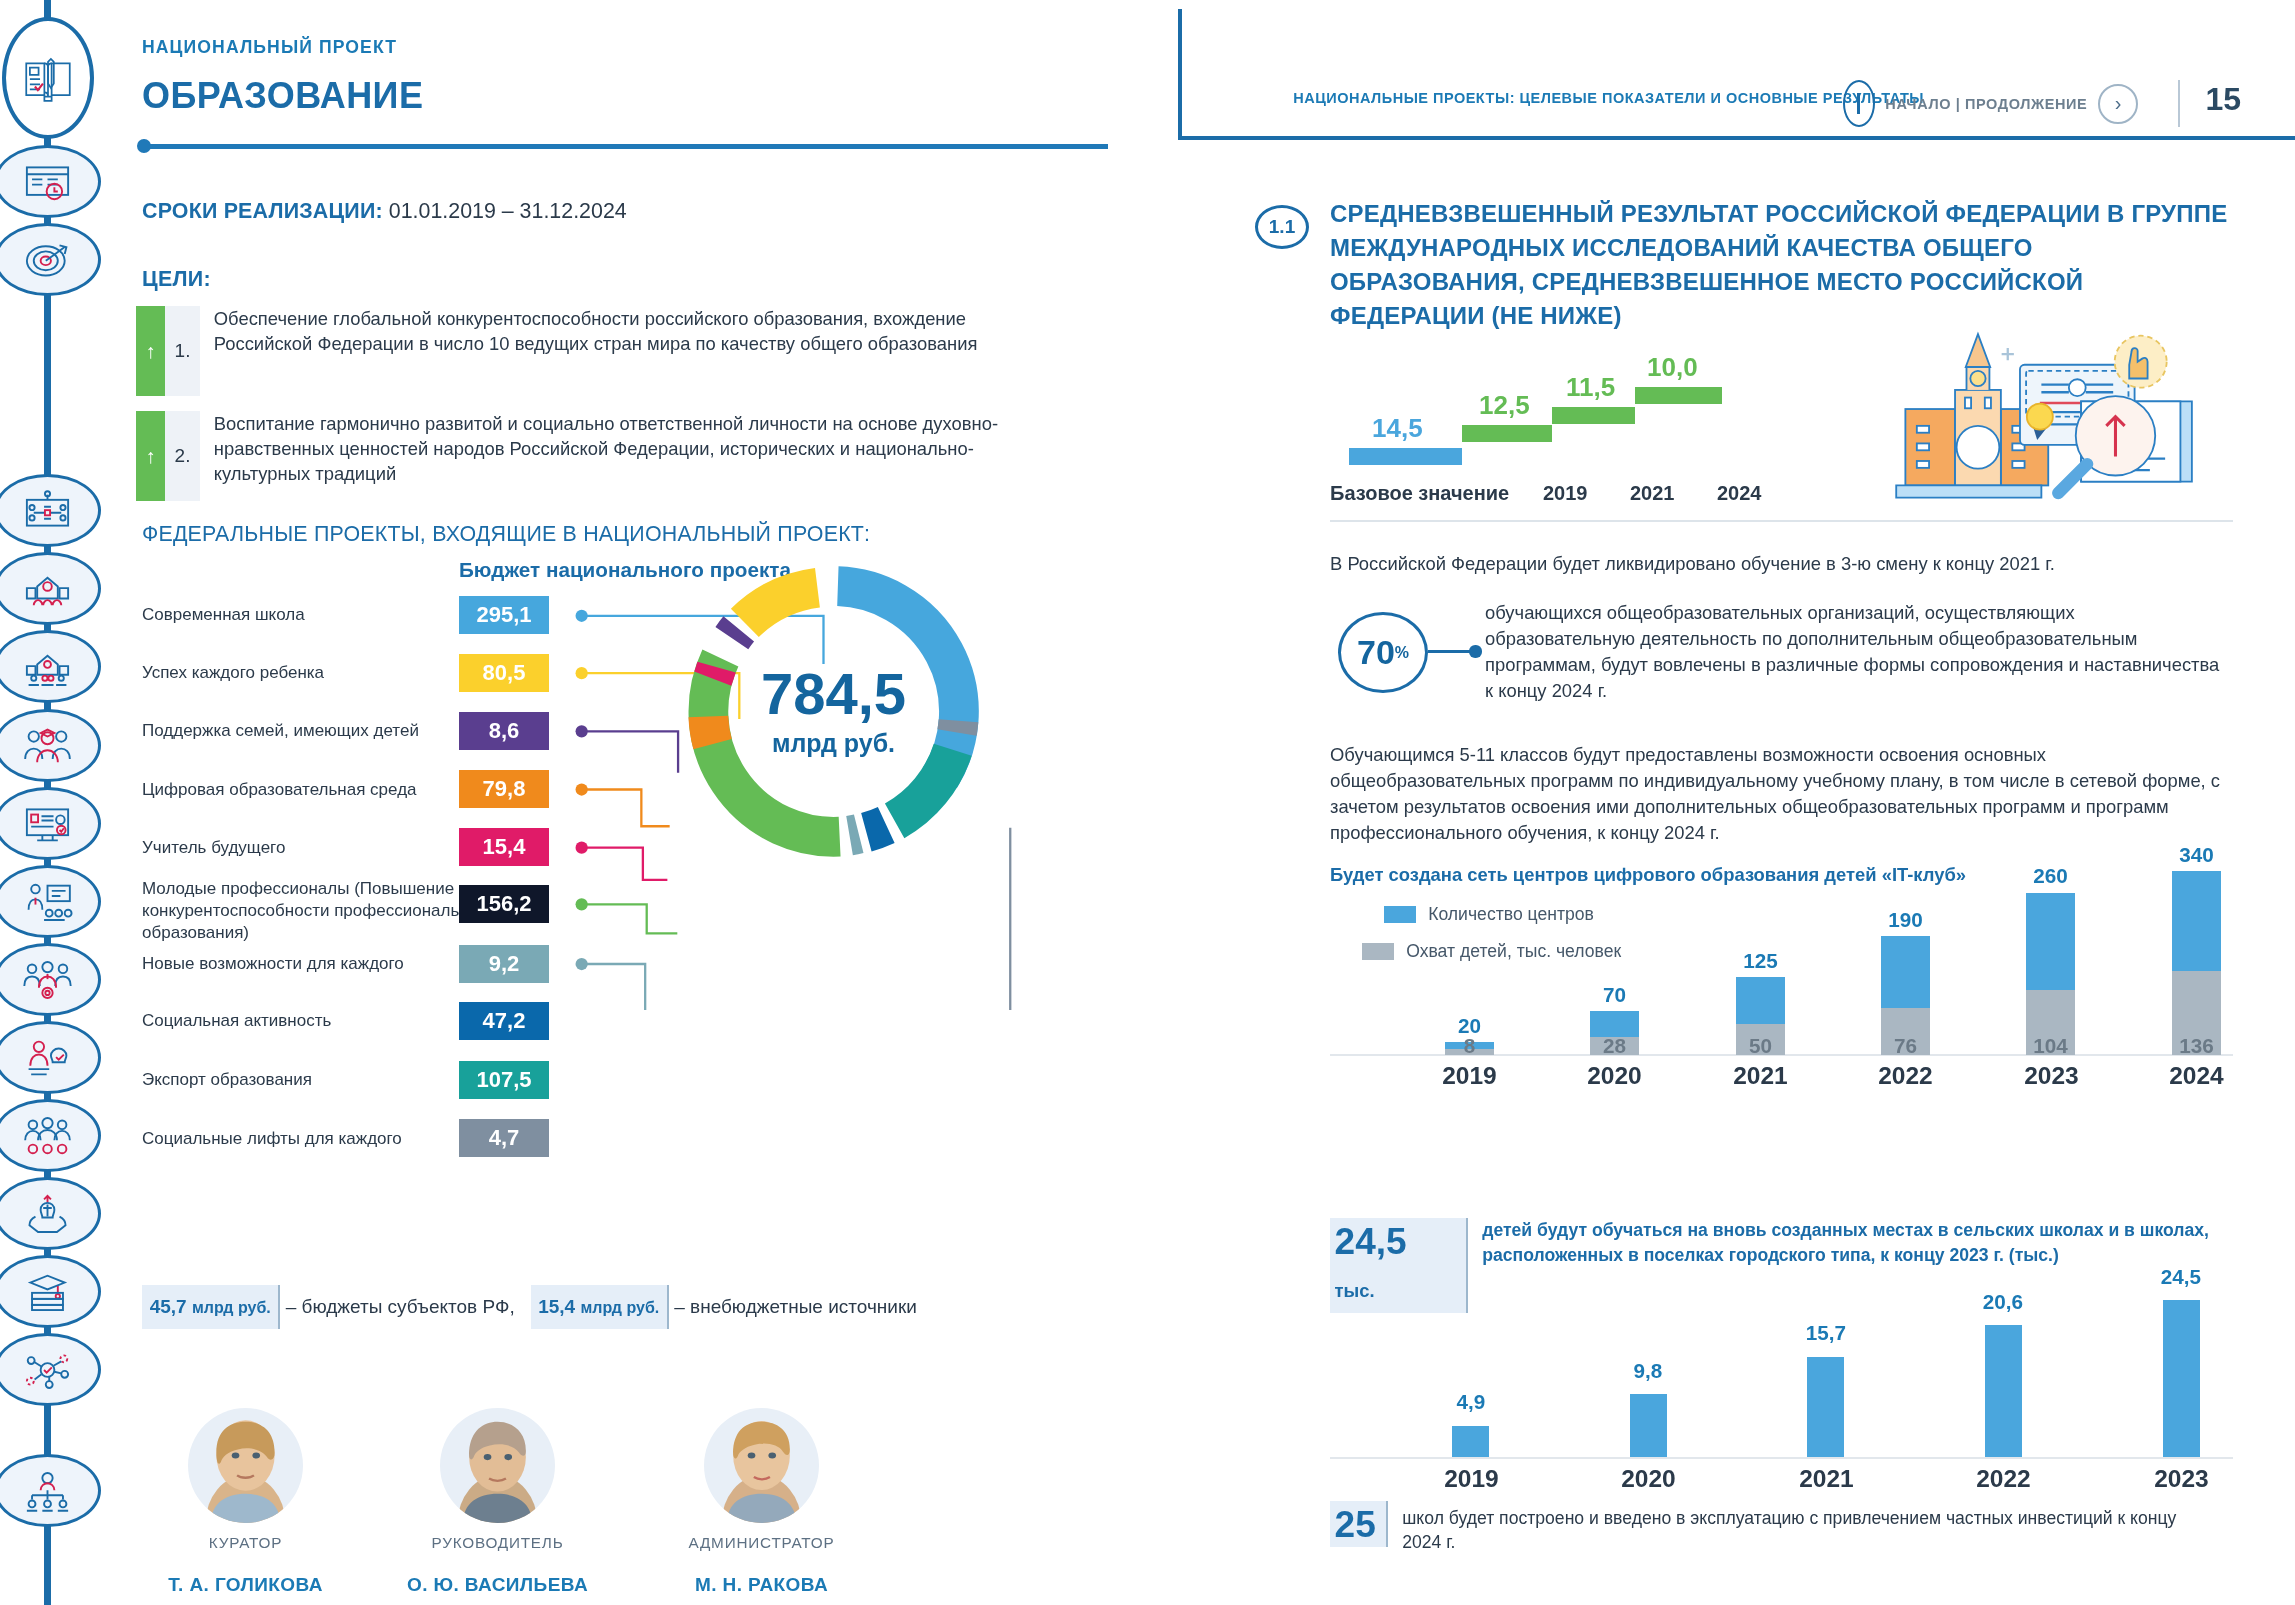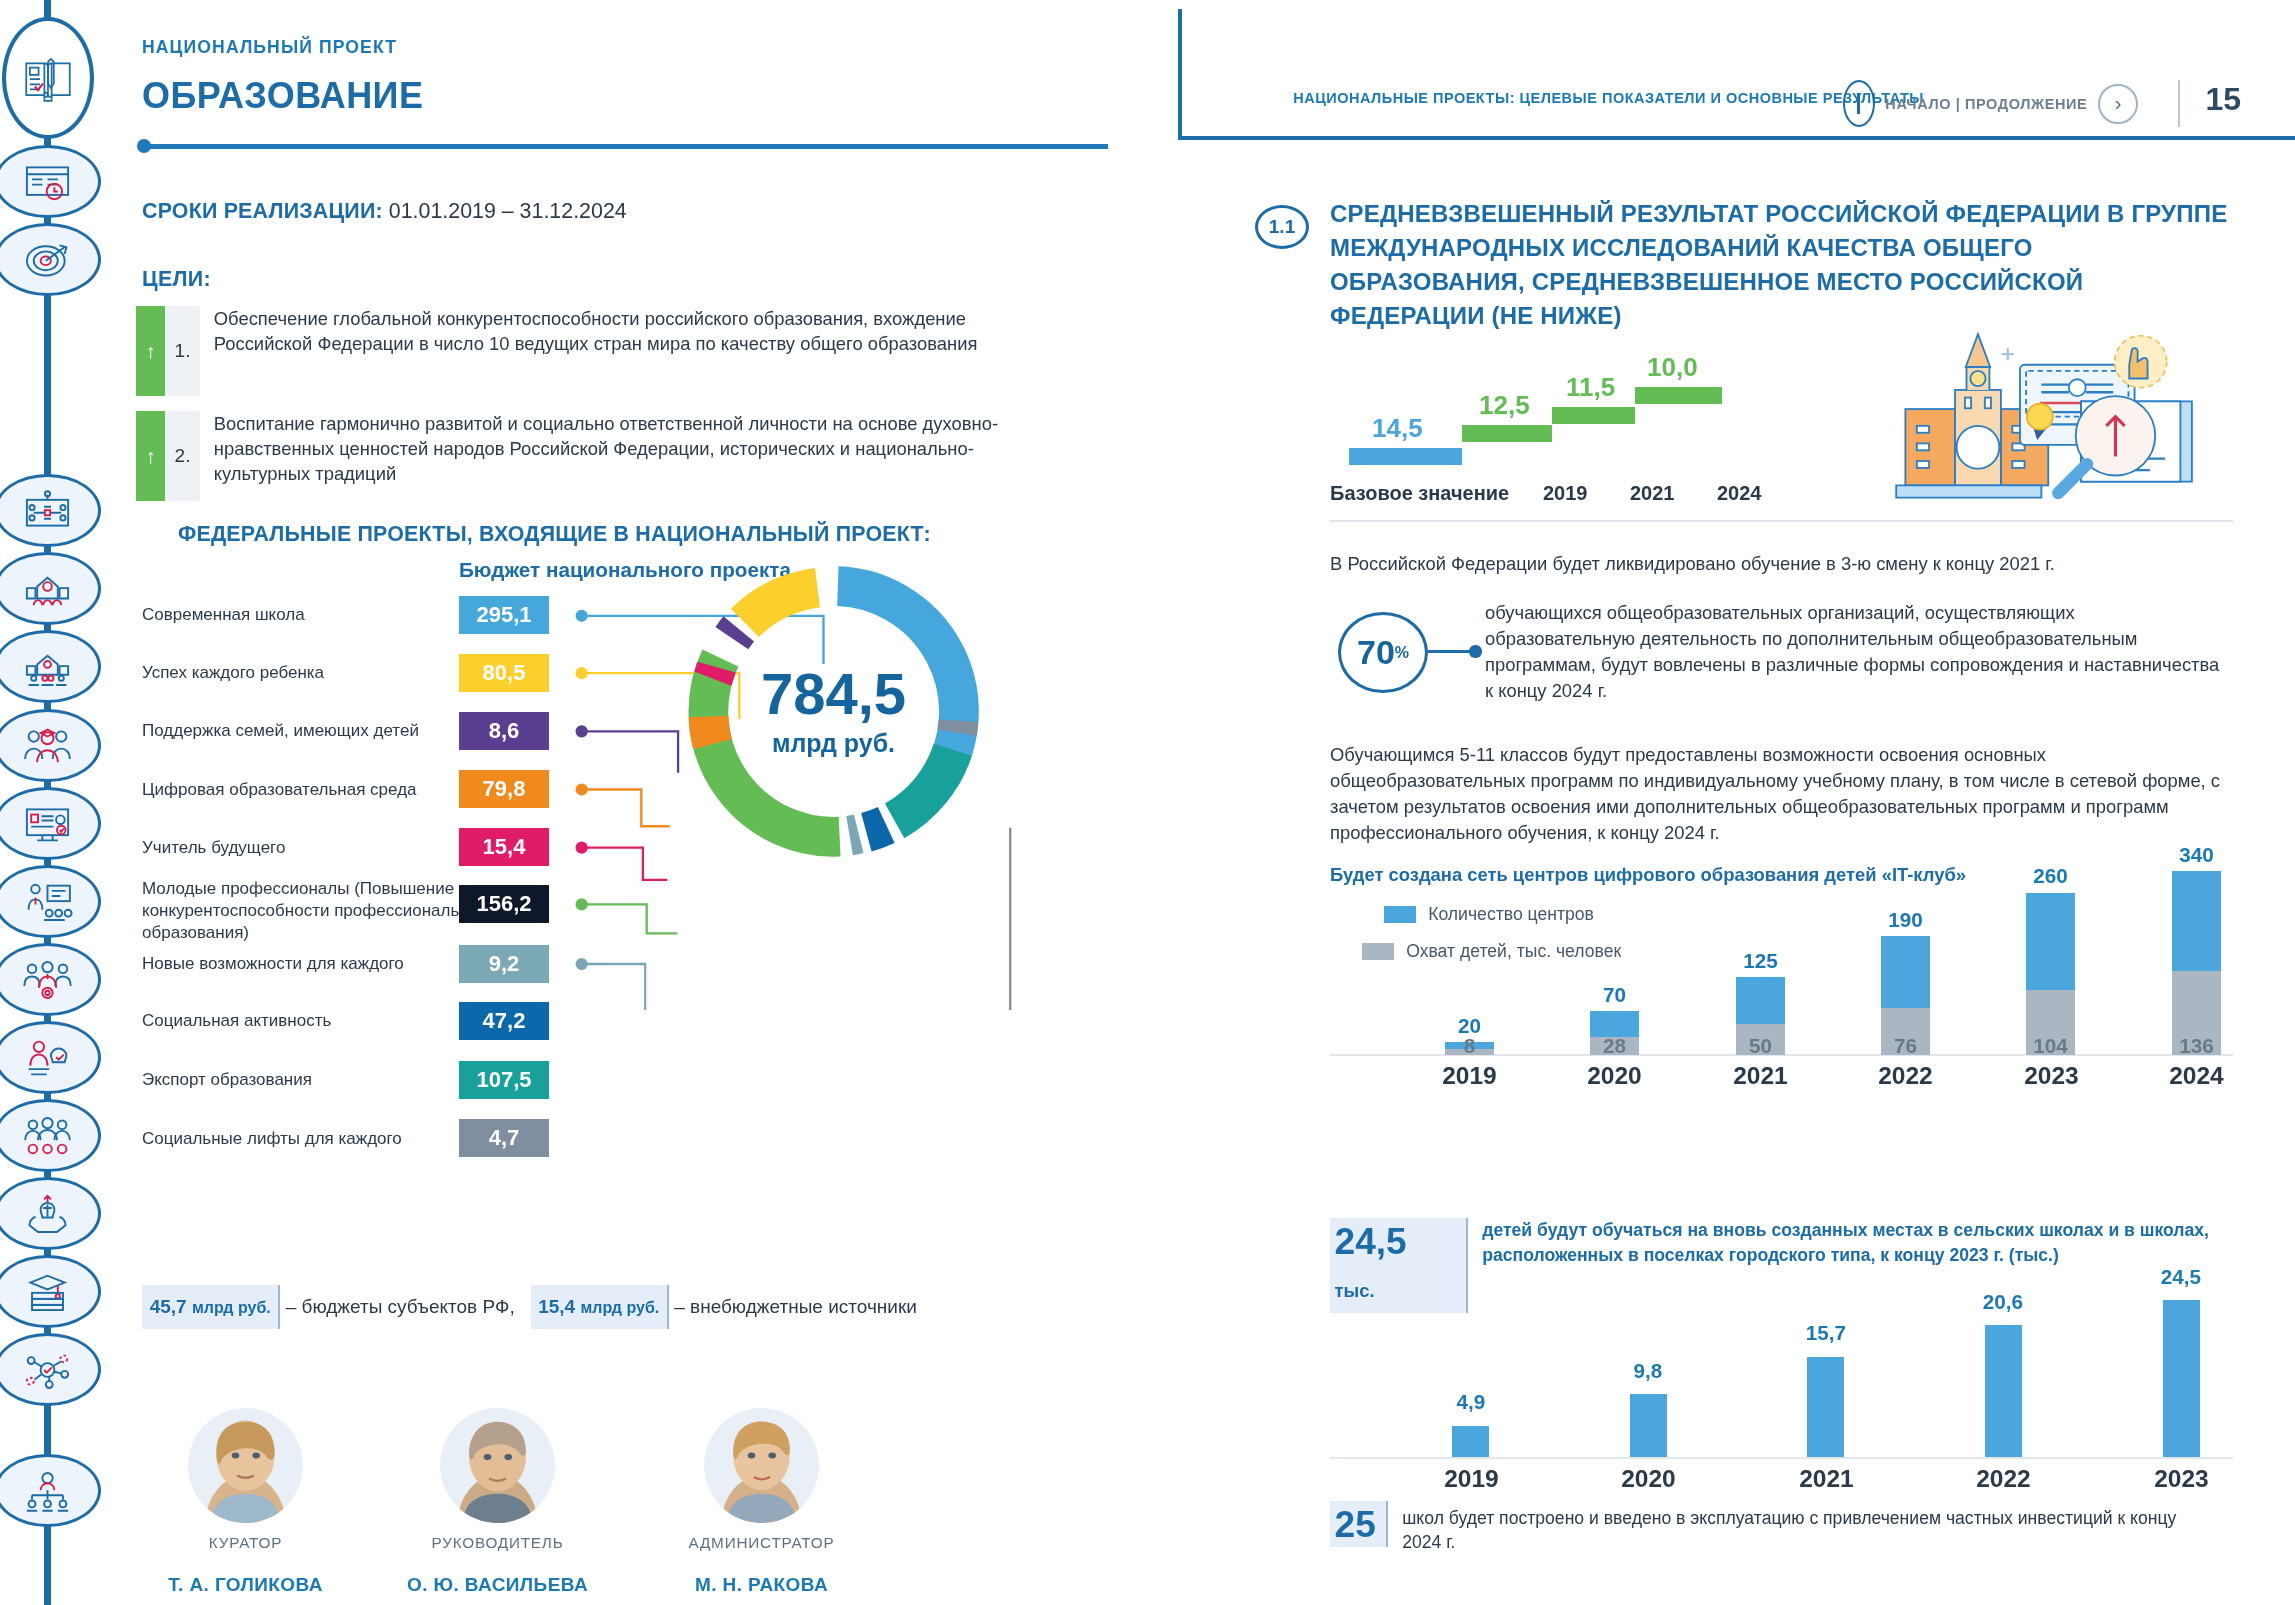--- a/index.html
+++ b/index.html
@@ -71,21 +71,21 @@
 
   .goals-h { position:absolute; left:142px; top:99px; font-size:21.4px; font-weight:700; color:#1b6ca8; letter-spacing:0.3px;}
 
   .goal { position:absolute; left:136px; display:flex; align-items:stretch; }
   .goal .arrow-box { width:29px; background:#64bc55; display:flex; align-items:center; justify-content:center;
      color:#fff; font-size:20px; }
   .goal .num-box { width:35px; background:#eef2f7; display:flex; align-items:center; justify-content:center;
      font-size:19px; color:#2b3a4a; }
   .goal .txt { padding-left:13.8px; font-size:18.4px; line-height:25px; color:#2b3a4a; width:811px; }
 
-  .fed-h { position:absolute; left:142px; top:354px; font-size:21.4px; font-weight:700; color:#1b6ca8; letter-spacing:0.2px;margin-left:36px; }
+  .fed-h { position:absolute; left:142px; top:354px; font-size:21.4px; font-weight:400; color:#1b6ca8; letter-spacing:0.2px; }
   .budget-h { position:absolute; left:459px; top:390px; font-size:20.7px; font-weight:700; color:#1b6ca8; }
 
   .proj-row { position:absolute; left:142px; width:413px; font-size:17px; line-height:22px; color:#2b3a4a; }
   .val-chip { position:absolute; left:459px; width:90px; height:38px; display:flex; align-items:center;
       justify-content:center; color:#fff; font-size:22px; font-weight:700; }
 
   
   .connectors { position:absolute; left:0; top:0; width:1148px; height:842px; pointer-events:none; }
 
   

